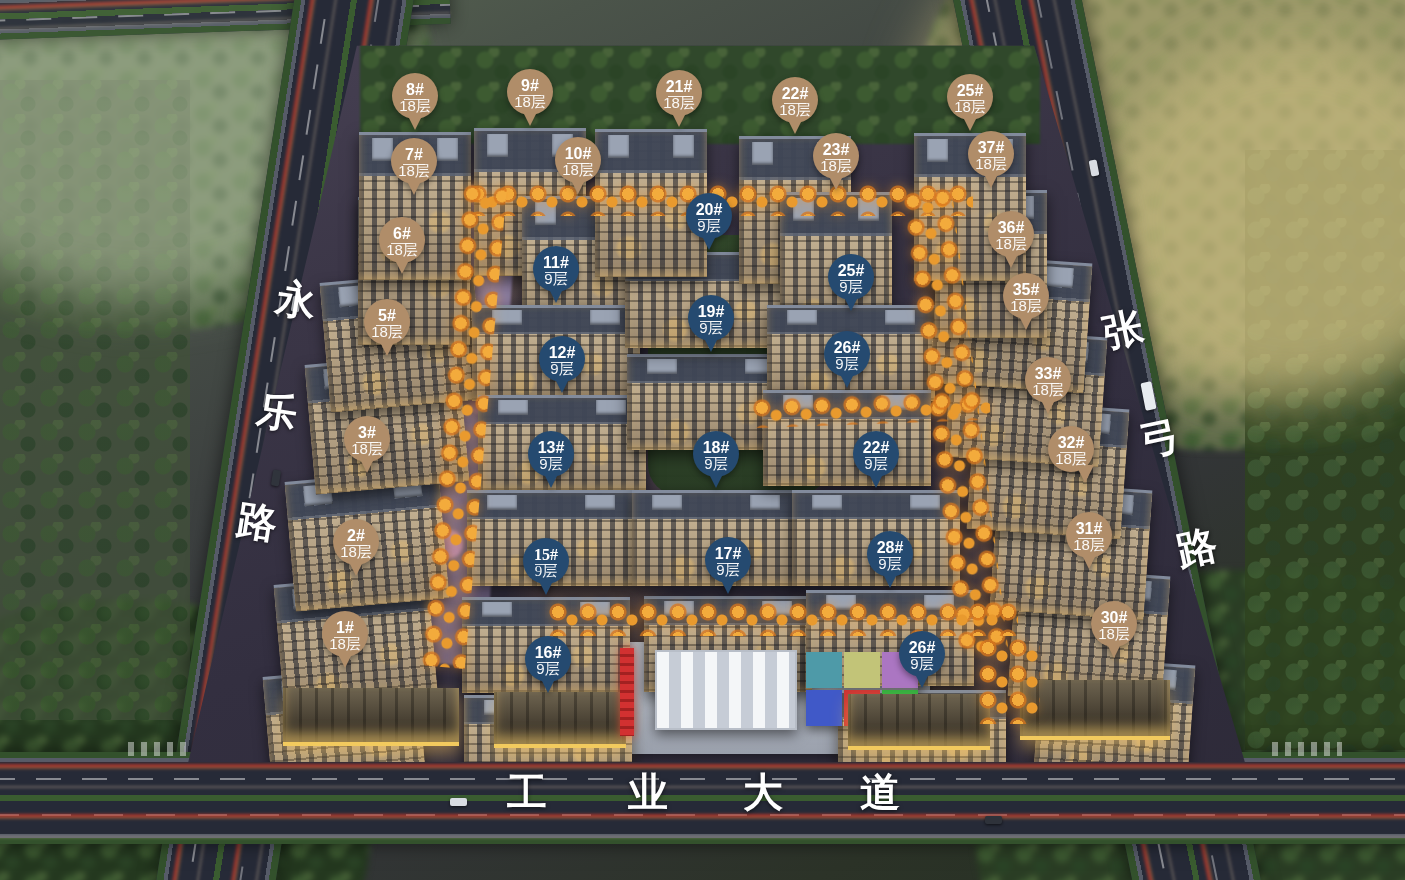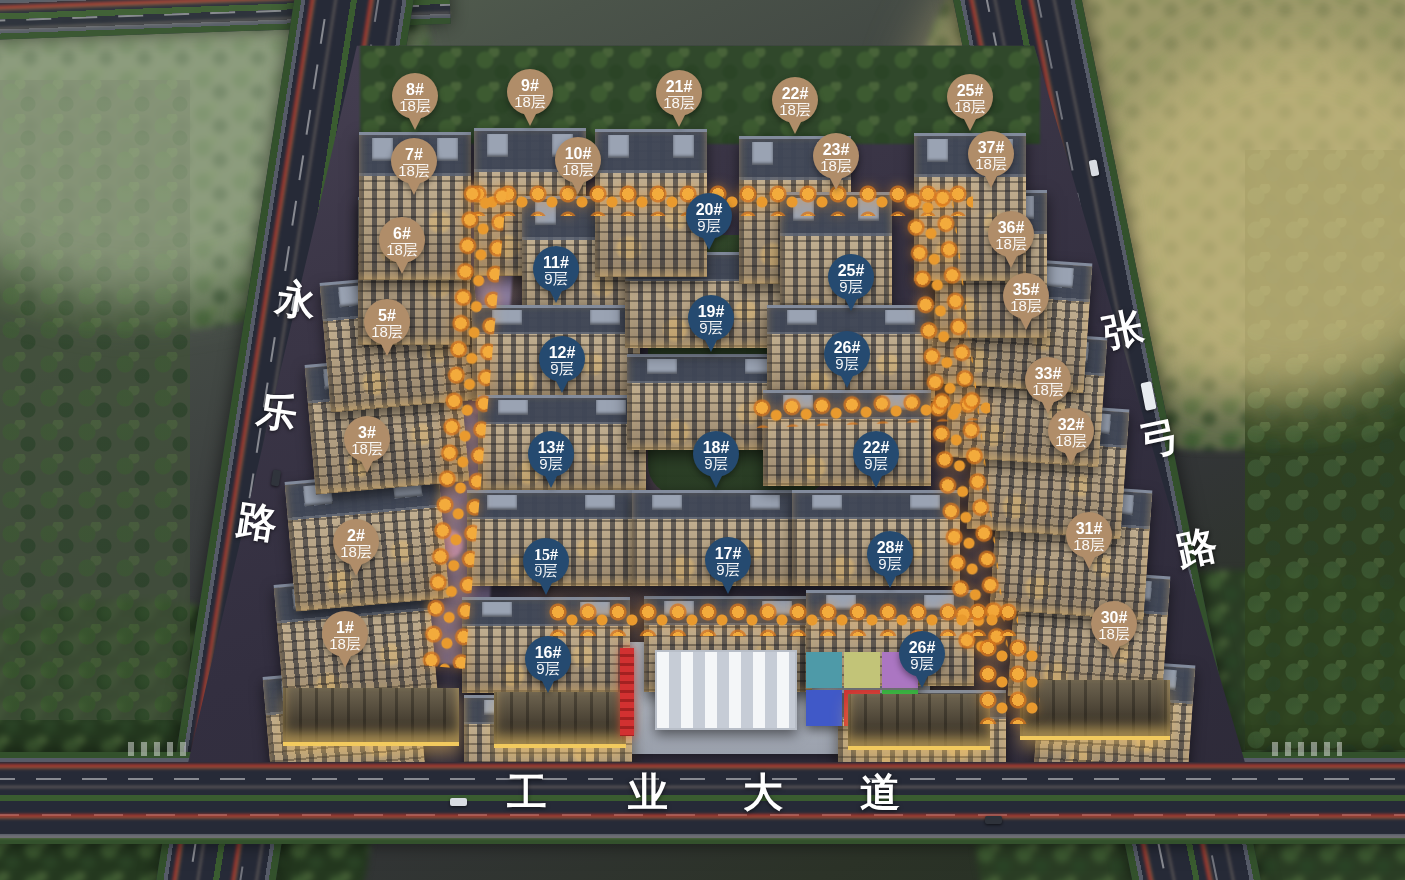--- a/index.html
+++ b/index.html
@@ -500,21 +500,21 @@
         <div class="pin-tail"></div>
       </div>
       <div class="pin" style="left: 1089px; top: 535px; color: rgb(176, 141, 105);">
         <div class="pin-bubble" style="background: rgb(176, 141, 105);">
           <span class="pin-id">31#</span>
           <span class="pin-div"></span>
           <span class="pin-floors">18层</span>
         </div>
         <div class="pin-tail"></div>
       </div>
-      <div class="pin" style="left: 1071px; top: 431px; color: rgb(176, 141, 105);">
+      <div class="pin" style="left: 1071px; top: 449px; color: rgb(176, 141, 105); align-items: flex-end;">
         <div class="pin-bubble" style="background: rgb(176, 141, 105);">
           <span class="pin-id">32#</span>
           <span class="pin-div"></span>
           <span class="pin-floors">18层</span>
         </div>
         <div class="pin-tail"></div>
       </div>
       <div class="pin" style="left: 1048px; top: 368px; color: rgb(176, 141, 105); margin-top: 12px;">
         <div class="pin-bubble" style="background: rgb(176, 141, 105);">
           <span class="pin-id">33#</span>

